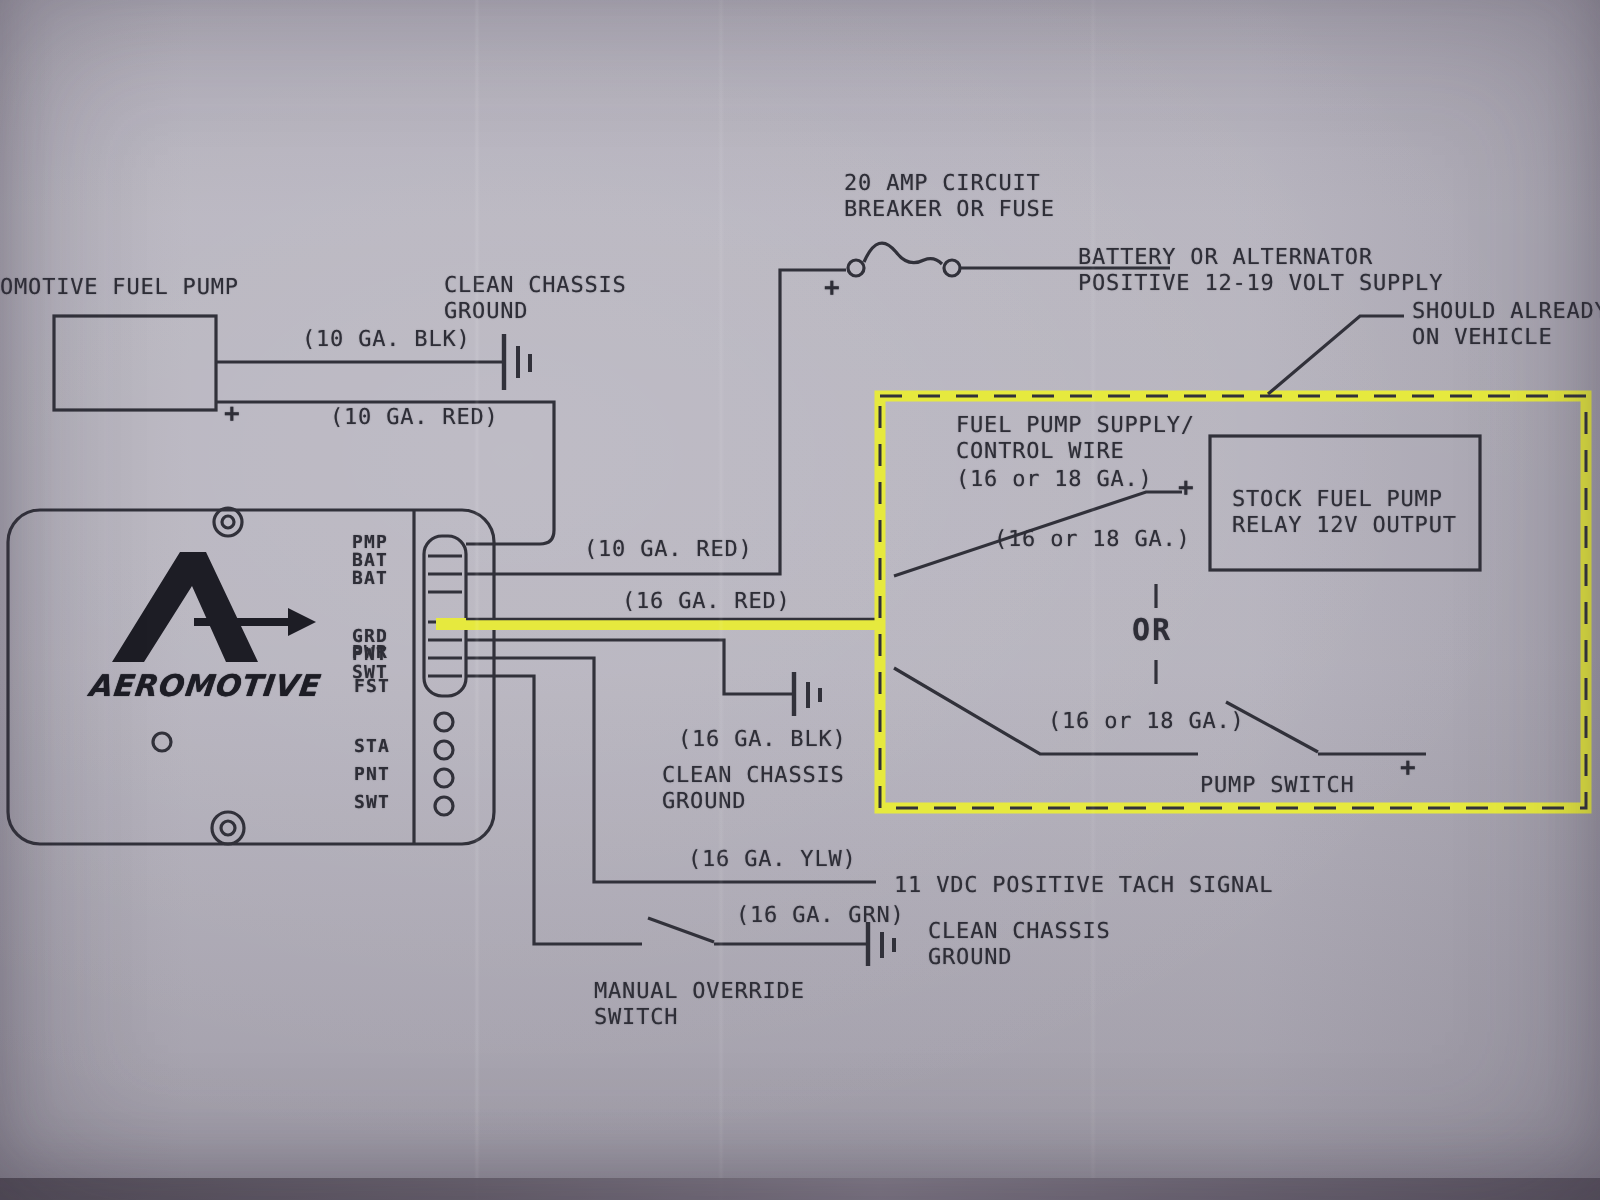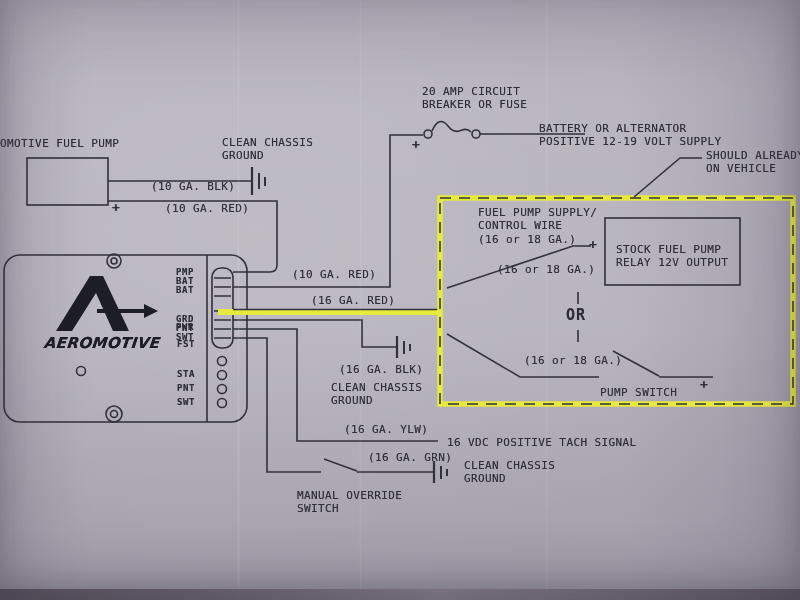--- a/index.html
+++ b/index.html
@@ -123,21 +123,21 @@
         <path d="M447,334 L520,377 H599"></path>
         <path d="M613,351 L659,376"></path>
         <path d="M659,377 H713"></path>
       </g>
     </g>
   </svg>
 
   <div class="lbl" style="left:0px;top:137px;">OMOTIVE FUEL PUMP</div>
   <div class="lbl" style="left:222px;top:136px;">CLEAN CHASSIS
 GROUND</div>
-  <div class="lbl" style="left:151px;top:180px;text-align:center;">(10 GA. BLK)</div>
+  <div class="lbl" style="left:151px;top:163px;text-align:center;">(10 GA. BLK)</div>
   <div class="lbl plus" style="left:112px;top:201px;">+</div>
   <div class="lbl" style="left:165px;top:202px;">(10 GA. RED)</div>
 
   <div class="lbl" style="left:422px;top:85px;">20 AMP CIRCUIT
 BREAKER OR FUSE</div>
   <div class="lbl plus" style="left:412px;top:138px;">+</div>
   <div class="lbl" style="left:539px;top:122px;">BATTERY OR ALTERNATOR
 POSITIVE 12-19 VOLT SUPPLY</div>
   <div class="lbl" style="left:706px;top:149px;width:140px;">SHOULD ALREADY E
 ON VEHICLE</div>
@@ -155,21 +155,21 @@
   <div class="lbl or-word" style="left:566px;top:306px;">OR</div>
   <div class="lbl" style="left:524px;top:354px;">(16 or 18 GA.)</div>
   <div class="lbl" style="left:600px;top:386px;">PUMP SWITCH</div>
   <div class="lbl plus" style="left:700px;top:378px;">+</div>
 
   <div class="lbl" style="left:339px;top:363px;">(16 GA. BLK)</div>
   <div class="lbl" style="left:331px;top:381px;">CLEAN CHASSIS
 GROUND</div>
 
   <div class="lbl" style="left:344px;top:423px;">(16 GA. YLW)</div>
-  <div class="lbl" style="left:447px;top:436px;">16 VDC POSITIVE TACH SIGNAL</div>
+  <div class="lbl" style="left:447px;top:436px;">11 VDC POSITIVE TACH SIGNAL</div>
   <div class="lbl" style="left:368px;top:451px;">(16 GA. GRN)</div>
   <div class="lbl" style="left:464px;top:459px;">CLEAN CHASSIS
 GROUND</div>
   <div class="lbl" style="left:297px;top:489px;">MANUAL OVERRIDE
 SWITCH</div>
 
   <div class="lbl term" style="left:176px;top:268px;">PMP</div>
   <div class="lbl term" style="left:176px;top:277px;">BAT</div>
   <div class="lbl term" style="left:176px;top:286px;">BAT</div>
   <div class="lbl term" style="left:176px;top:306px;margin-top:17px;">PWR</div>

